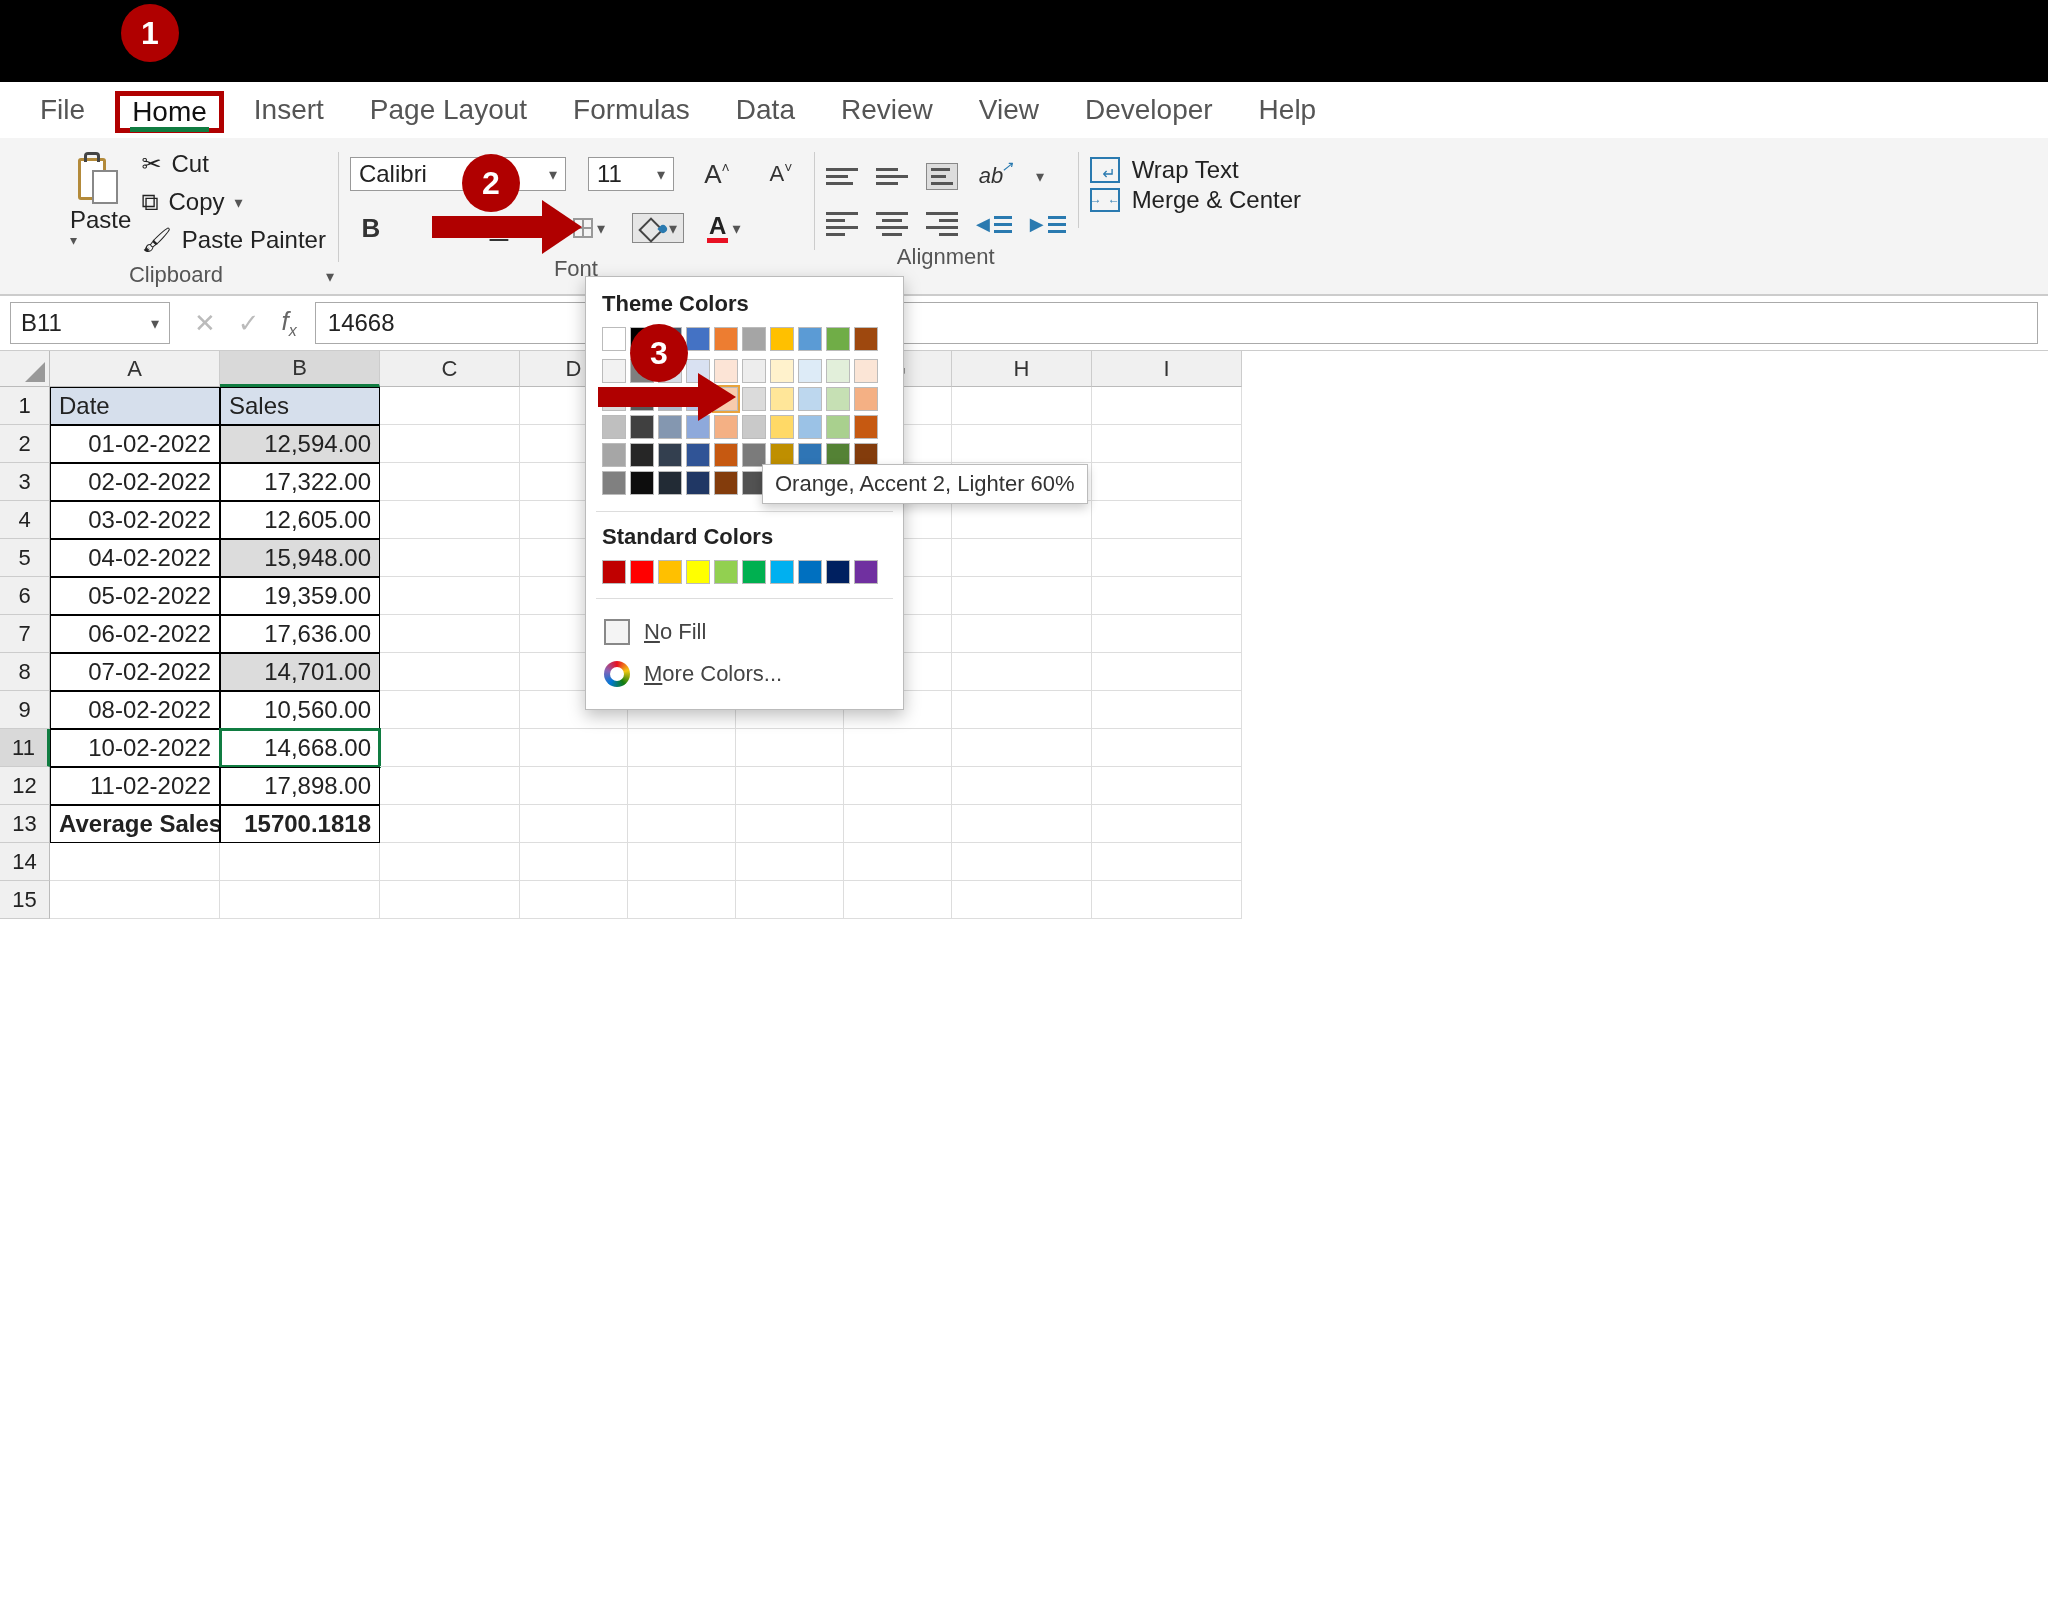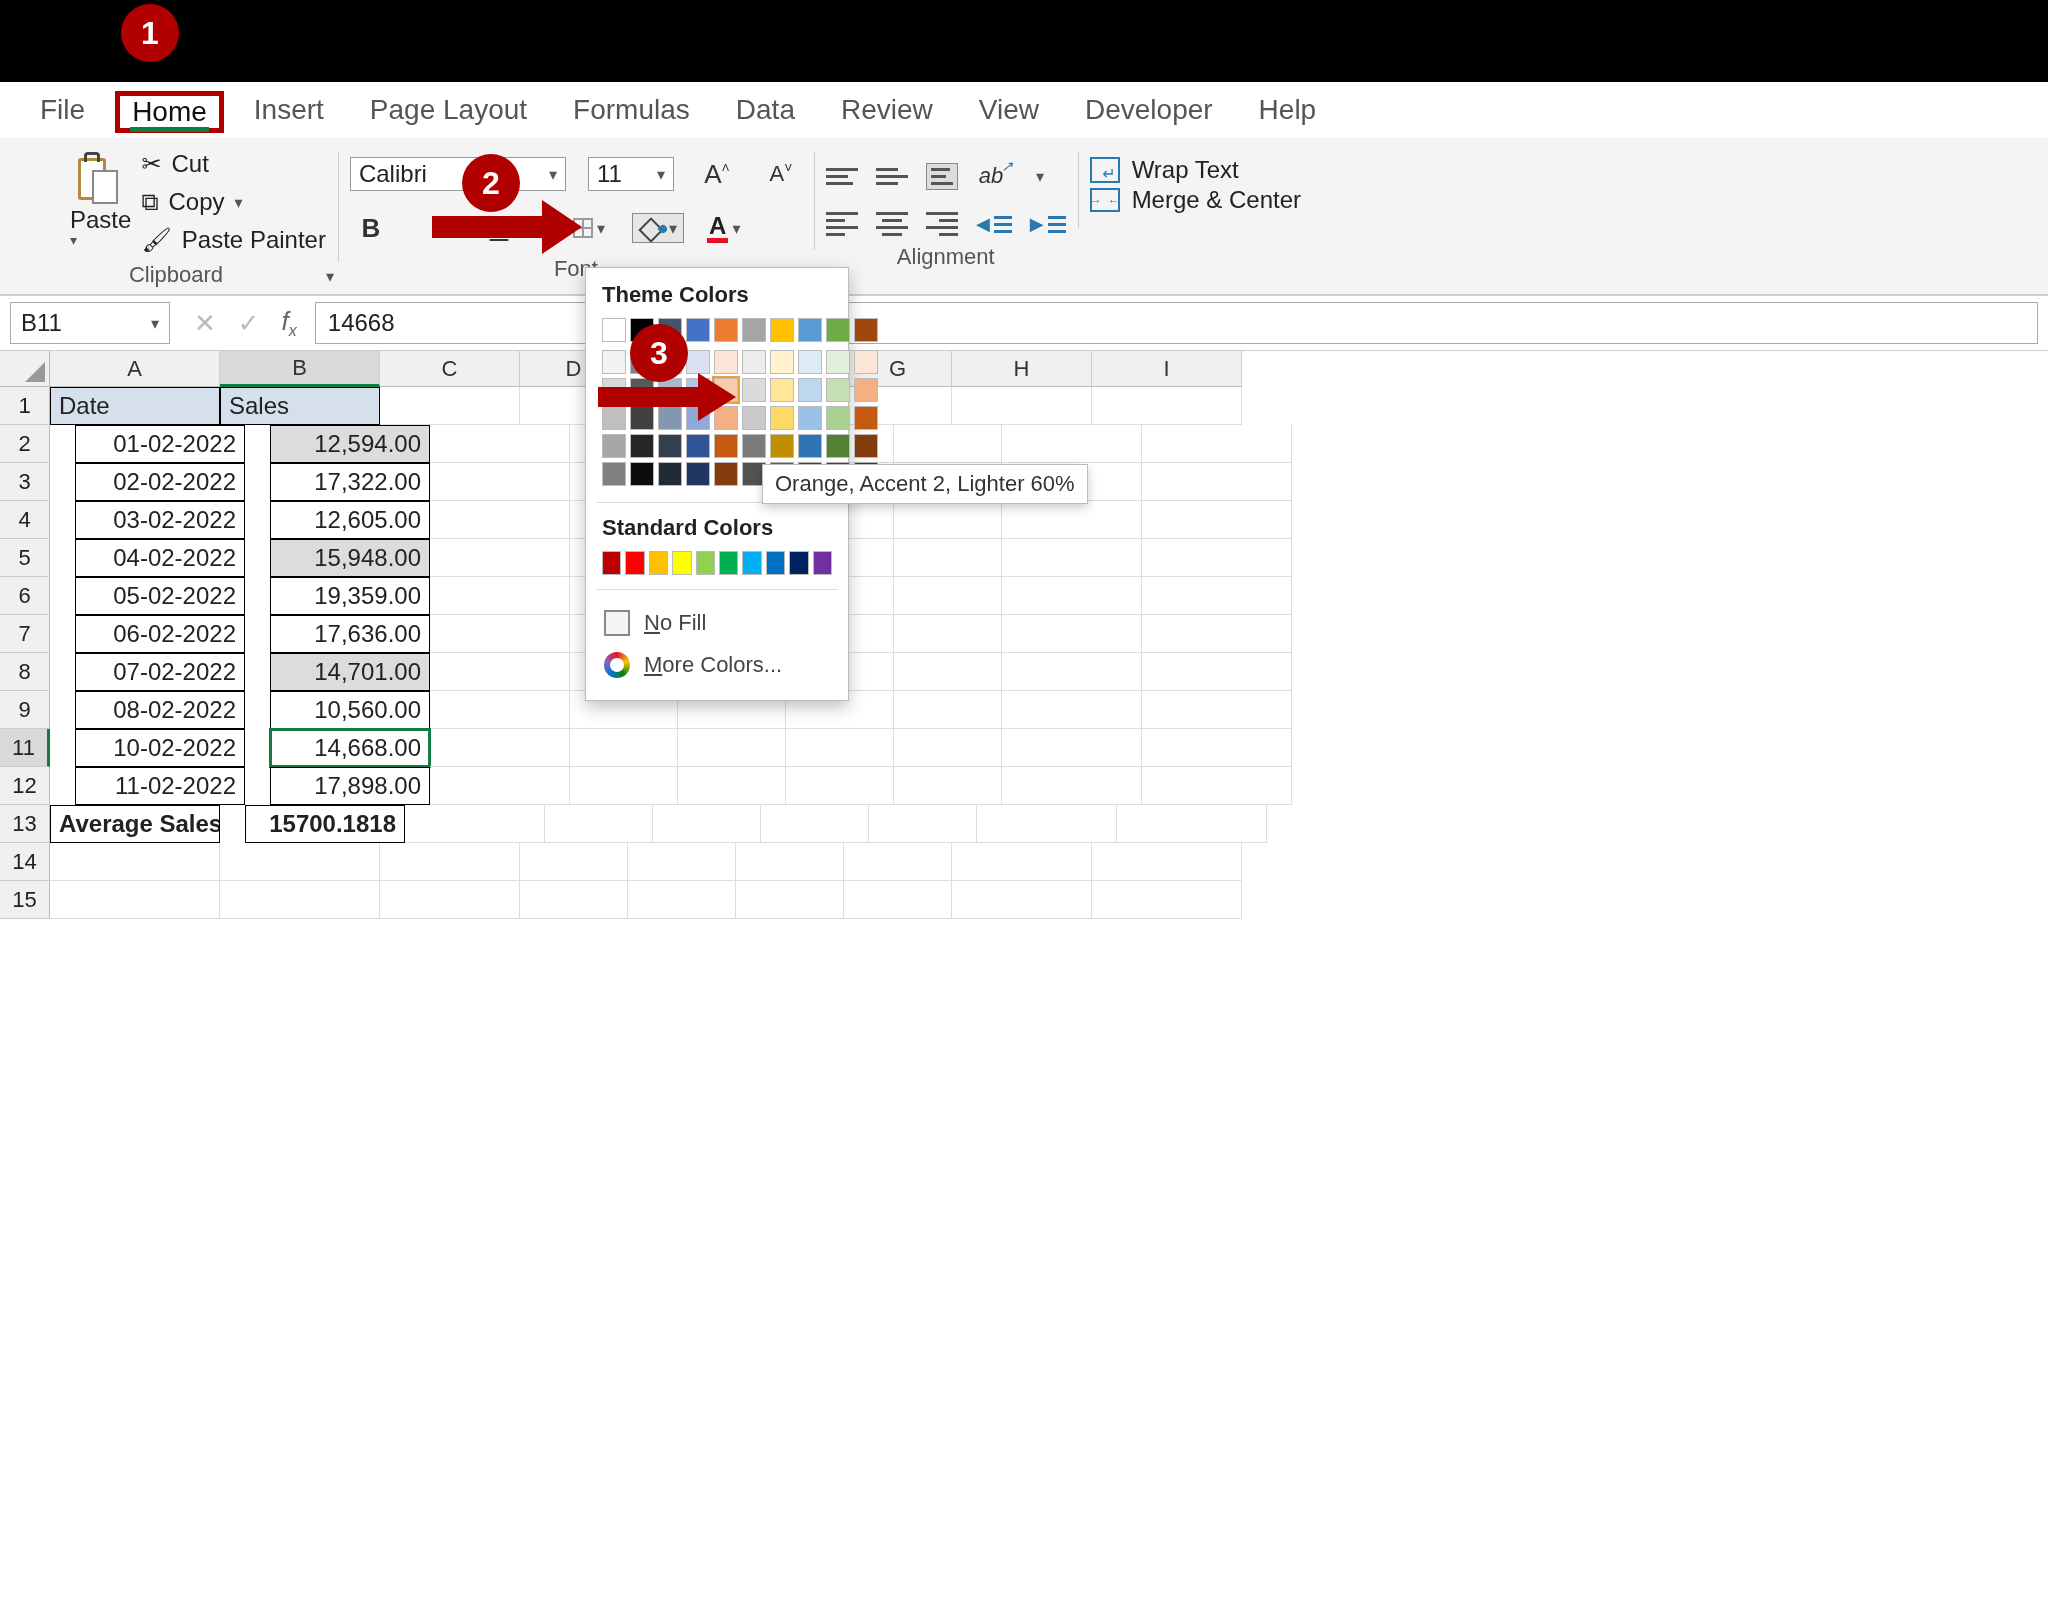--- a/index.html
+++ b/index.html
@@ -95,27 +95,27 @@
   .ch { background:#f0f0f0; border-right:1px solid #ccc; border-bottom:1px solid #bbb; height:36px; display:flex; align-items:center; justify-content:center; font-size:22px; color:#333;}
   .ch.sel { background:#d9d9d9; border-bottom:3px solid #107c41;}
   .row { display:flex; height:38px;}
   .rh { width:50px; background:#f0f0f0; border-right:1px solid #bbb; border-bottom:1px solid #ccc; display:flex; align-items:center; justify-content:center; font-size:22px;}
   .rh.sel { background:#d9d9d9; border-right:3px solid #107c41;}
   .cell { border-right:1px solid #ddd; border-bottom:1px solid #ddd; padding:4px 8px; font-size:24px; display:flex; align-items:center; overflow:hidden; white-space:nowrap;}
   .cA { width:170px; } .cB{ width:160px;} .cC{width:140px;} .cD{width:108px;}
   .cE{width:108px;} .cF{width:108px;} .cG{width:108px;} .cH{width:140px;} .cI{width:150px;}
   .data-b { border:1px solid #000 !important; }
   .hdr-cell { background:#d6dfec; border:1px solid #000 !important;}
-  .rgt { justify-content:flex-end;margin-left:25px;}
+  .rgt { justify-content:flex-end;}
   .alt { background:#dcdcdc;}
   .active-cell { outline:3px solid #107c41; outline-offset:-2px;}
   .bold { font-weight:700;}
 
   
-  .color-pop { position:absolute; left:585px; top:267px; width:264px; background:#fff; border:1px solid #bbb; box-shadow:0 6px 16px rgba(0,0,0,.25); padding:14px 16px 14px 16px; z-index:30;}
+  .color-pop { position:absolute; left:585px; top:276px; width:319px; background:#fff; border:1px solid #bbb; box-shadow:0 6px 16px rgba(0,0,0,.25); padding:14px 16px 14px 16px; z-index:30;}
   .pop-h { font-weight:700; font-size:22px; margin-bottom:10px;}
   .swatch-grid { display:grid; grid-template-columns:repeat(10, 24px); gap:4px; margin-bottom:8px;}
   .sw { width:24px; height:24px; border:1px solid #bbb; cursor:pointer;}
   .sw.hl { outline:2px solid #e8a33d; outline-offset:0;}
   .shade-grid { display:grid; grid-template-columns:repeat(10,24px); grid-template-rows:repeat(5,24px); gap:4px 4px; margin-bottom:16px; position:relative;}
   .sep { border-top:1px solid #ddd; margin:6px -6px 12px -6px;}
   .std-row { display:flex; gap:4px; margin:8px 0 14px 0;}
   .opt { display:flex; align-items:center; gap:14px; padding:8px 2px; font-size:22px; color:#444; cursor:pointer;}
   .opt .sq { width:26px; height:26px; border:2px solid #888; background:#f4f4f4;}
   .opt .pal { width:26px; height:26px; border-radius:50%; background:conic-gradient(#e81123,#f2c811,#107c10,#0078d4,#8764b8,#e81123); position:relative;}

